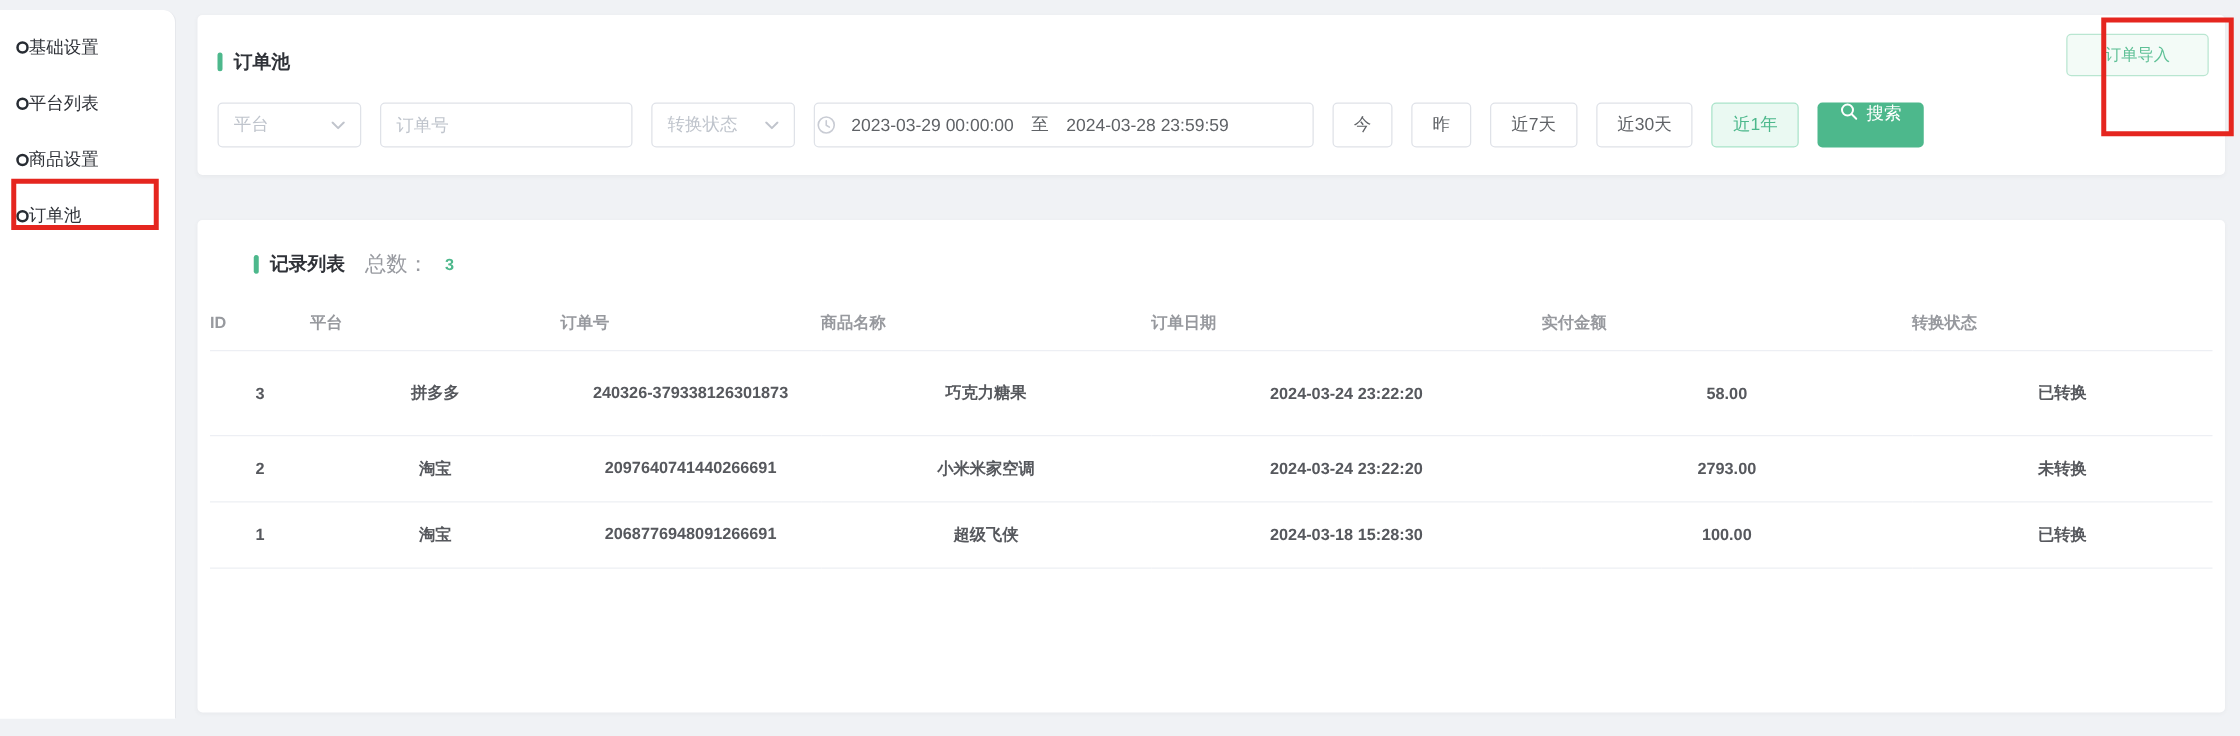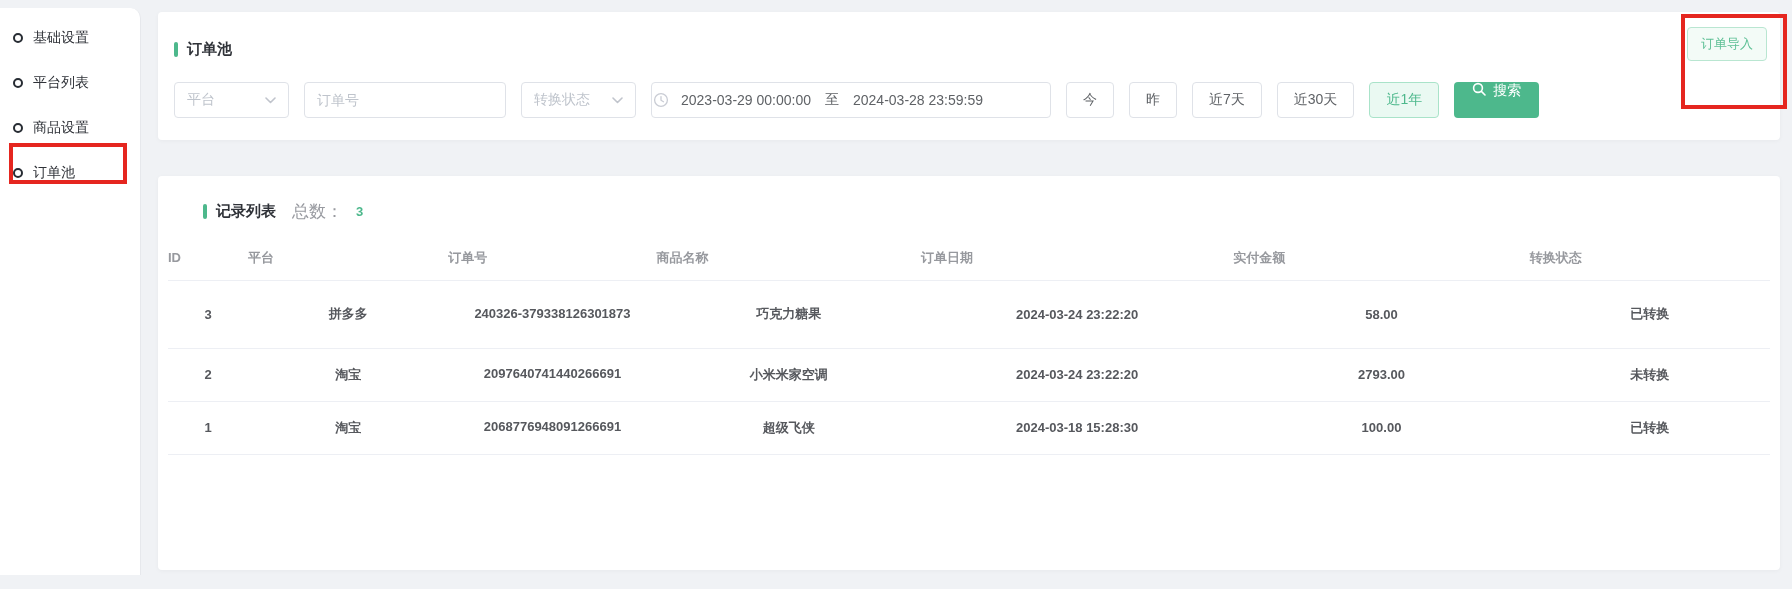--- a/index.html
+++ b/index.html
@@ -8,21 +8,21 @@
     --accent-green-border:#a9e3c9;
     --annotation-red:#e5261f;
   }
   *{margin:0;padding:0;box-sizing:border-box;}
   html,body{width:1792px;height:589px;}
   body{font-family:"Liberation Sans","DejaVu Sans",sans-serif;background:#f0f2f5;position:relative;overflow:hidden;}
 
   
   .sidebar{position:absolute;left:0;top:8px;width:141px;height:567px;background:#fff;
            border-right:1px solid #e6e8ec;border-top-right-radius:10px;padding-top:7px;}
-  .side-item{display:flex;align-items:center;gap:10px;height:45px;padding-left:13px;cursor:pointer;font-family:Liberation Serif, serif;}
+  .side-item{display:flex;align-items:center;height:45px;padding-left:13px;cursor:pointer;font-family:Liberation Serif, serif;}
   .circle-icon{width:10px;height:10px;border:2px solid #272c33;border-radius:50%;flex:none;}
   .side-label{font-size:14px;color:#2f3238;font-weight:500;white-space:nowrap;}
 
   
   .card{position:absolute;background:#fff;border-radius:4px;box-shadow:0 1px 4px rgba(0,0,0,.04);}
   .card-filter{left:158px;top:12px;width:1622px;height:128px;}
   .card-records{left:158px;top:176px;width:1622px;height:394px;padding-left:29px;}
   .card-title-row{display:flex;align-items:center;gap:9px;}
   .card-filter .card-title-row{padding:28px 0 0 16px;}
   .card-records .card-title-row{padding:24px 0 0 16px;}
@@ -41,21 +41,21 @@
   .text-input::placeholder{color:#bfc4cc;}
   .date-range{width:400px;height:36px;border:1px solid #dfe2e8;border-radius:4px;background:#fff;
               display:flex;align-items:center;padding:0 1px;font-size:14px;color:#5f6266;cursor:pointer;}
   .date-range .clock{margin-right:12px;flex:none;display:flex;}
   .date-range .sep{margin:0 14px;color:#5f6266;}
   .qbtn{height:36px;padding:0 16px;background:#fff;border:1px solid #dfe2e8;border-radius:4px;
         font-size:14px;color:#5f6266;cursor:pointer;font-family:inherit;white-space:nowrap;}
   .qbtn.active{background:var(--accent-green-light);border-color:var(--accent-green-border);color:var(--accent-green);}
   .search-btn{height:36px;padding:0 18px;background:var(--accent-green);border:none;border-radius:4px;
               color:#fff;font-size:14px;display:flex;align-items:flex-start;gap:7px;cursor:pointer;font-family:inherit;}
-  .import-btn{position:absolute;top:15px;right:13px;height:34px;padding:0 13px;background:#f3fbf7;
+  .import-btn{position:absolute;top:15px;right:13px;height:34px;padding:0 30px;background:#f3fbf7;
               border:1px solid #b9e6d1;color:#5ec096;font-size:13px;border-radius:4px;cursor:pointer;font-family:inherit;}
 
   
   .rtable{position:absolute;left:10px;top:60px;width:1602px;border-collapse:collapse;table-layout:fixed;}
   .rtable th{height:44px;font-size:13px;color:#97999e;font-weight:700;text-align:left;
              border-bottom:1px solid #edeff4;}
   .rtable td{font-size:13px;color:#56585d;font-weight:700;text-align:center;vertical-align:middle;
              border-bottom:1px solid #edeff4;}
   tr.row-tall td{height:68px;}
   tr.row-std td{height:53px;}

